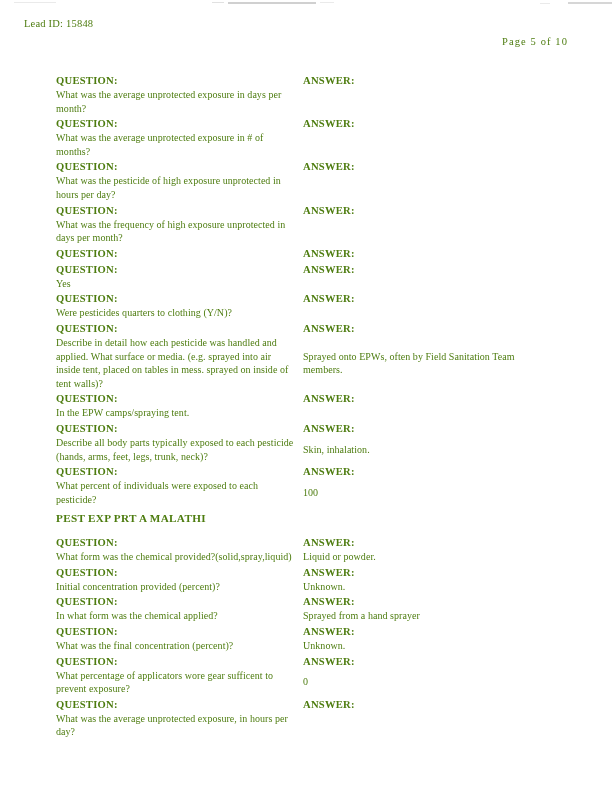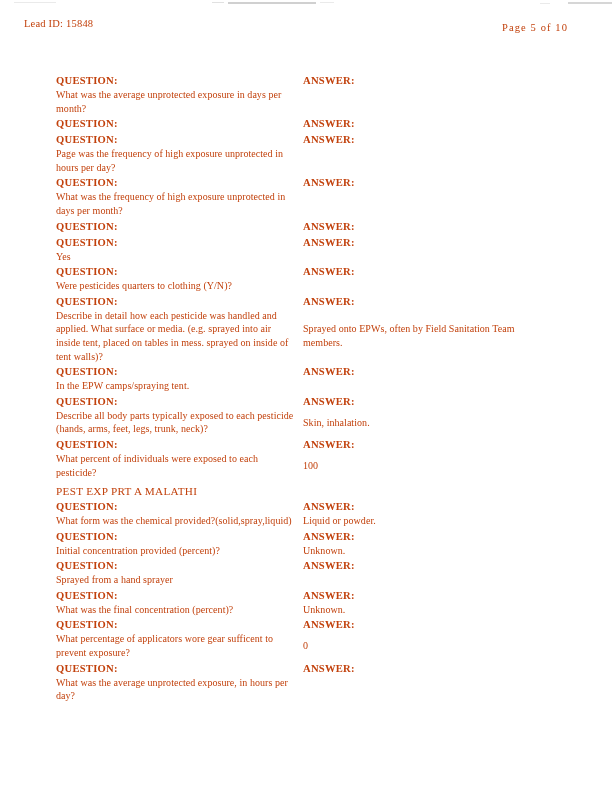--- a/index.html
+++ b/index.html
@@ -8,21 +8,21 @@
     padding: 0;
     background: #ffffff;
   }
   .page {
     position: relative;
     width: 612px;
     height: 792px;
     background: #ffffff;
     overflow: hidden;
     font-family: "Liberation Serif", "DejaVu Serif", serif;
-    color: #c2410c;
+    color: #4d7c0f;
     -webkit-font-smoothing: none;
   }
   
   .scan-artifact {
     position: absolute;
     background: #d9d9d9;
     opacity: .55;
     pointer-events: none;
   }
   .scan-top-left   { left: 14px;  top: 2px; width: 42px;  height: 1px; }
@@ -43,21 +43,21 @@
   }
   .header .lead-id {
     position: absolute;
     left: 0;
     top: 0;
     white-space: nowrap;
   }
   .header .page-num {
     position: absolute;
     right: 20px;
-    top: 4px;
+    top: 18px;
     white-space: nowrap;
     letter-spacing: 1.1px;
   }
 
   .body-area {
     position: absolute;
     left: 56px;
     top: 74px;
     width: 500px;
   }
@@ -86,26 +86,26 @@
     letter-spacing: .25px;
   }
   .text {
     font-size: 10px;
     line-height: 13.6px;
     letter-spacing: .05px;
   }
   .text.empty { min-height: 0; }
 
   .section-head {
-    font-weight: normal;
+    font-weight: bold;
     font-size: 11.2px;
     line-height: 16px;
     letter-spacing: .3px;
     margin-top: 2px;
-    margin-bottom: 1px;
+    margin-bottom: 10px;
   }
 
   .spacer-sm { height: 2px; }
 </style>
 </head>
 <body>
 
 <div class="page">
 
   <div class="scan-artifact scan-top-left"></div>
@@ -139,48 +139,56 @@
       </div>
       <div class="spacer-sm"></div>
       <div class="qa-row">
         <div class="col-q">
           <div class="label">QUESTION:</div>
         </div>
         <div class="col-a">
           <div class="label">ANSWER:</div>
         </div>
       </div>
-      <div class="spacer-sm"></div>
-      <div class="qa-row">
-        <div class="col-q">
-          <div class="label">QUESTION:</div>
-        </div>
-        <div class="col-a">
-          <div class="label">ANSWER:</div>
-        </div>
-      </div>
-      <div class="qa-row">
-        <div class="col-q">
-          <div class="text">Page was the frequency of high exposure unprotected in hours per day?</div>
+      <div class="qa-row">
+        <div class="col-q">
+          <div class="text">What was the average unprotected exposure in # of months?</div>
         </div>
         <div class="col-a">
           <div class="text empty"></div>
         </div>
       </div>
       <div class="spacer-sm"></div>
       <div class="qa-row">
         <div class="col-q">
           <div class="label">QUESTION:</div>
         </div>
         <div class="col-a">
           <div class="label">ANSWER:</div>
         </div>
       </div>
       <div class="qa-row">
         <div class="col-q">
+          <div class="text">What was the pesticide of high exposure unprotected in hours per day?</div>
+        </div>
+        <div class="col-a">
+          <div class="text empty"></div>
+        </div>
+      </div>
+      <div class="spacer-sm"></div>
+      <div class="qa-row">
+        <div class="col-q">
+          <div class="label">QUESTION:</div>
+        </div>
+        <div class="col-a">
+          <div class="label">ANSWER:</div>
+        </div>
+      </div>
+      <div class="qa-row">
+        <div class="col-q">
           <div class="text">What was the frequency of high exposure unprotected in days per month?</div>
         </div>
         <div class="col-a">
           <div class="text empty"></div>
         </div>
       </div>
       <div class="spacer-sm"></div>
       <div class="qa-row">
         <div class="col-q">
           <div class="label">QUESTION:</div>
@@ -320,20 +328,23 @@
       <div class="spacer-sm"></div>
       <div class="qa-row">
         <div class="col-q">
           <div class="label">QUESTION:</div>
         </div>
         <div class="col-a">
           <div class="label">ANSWER:</div>
         </div>
       </div>
       <div class="qa-row">
+        <div class="col-q">
+          <div class="text">In what form was the chemical applied?</div>
+        </div>
         <div class="col-a">
           <div class="text">Sprayed from a hand sprayer</div>
         </div>
       </div>
       <div class="spacer-sm"></div>
       <div class="qa-row">
         <div class="col-q">
           <div class="label">QUESTION:</div>
         </div>
         <div class="col-a">

